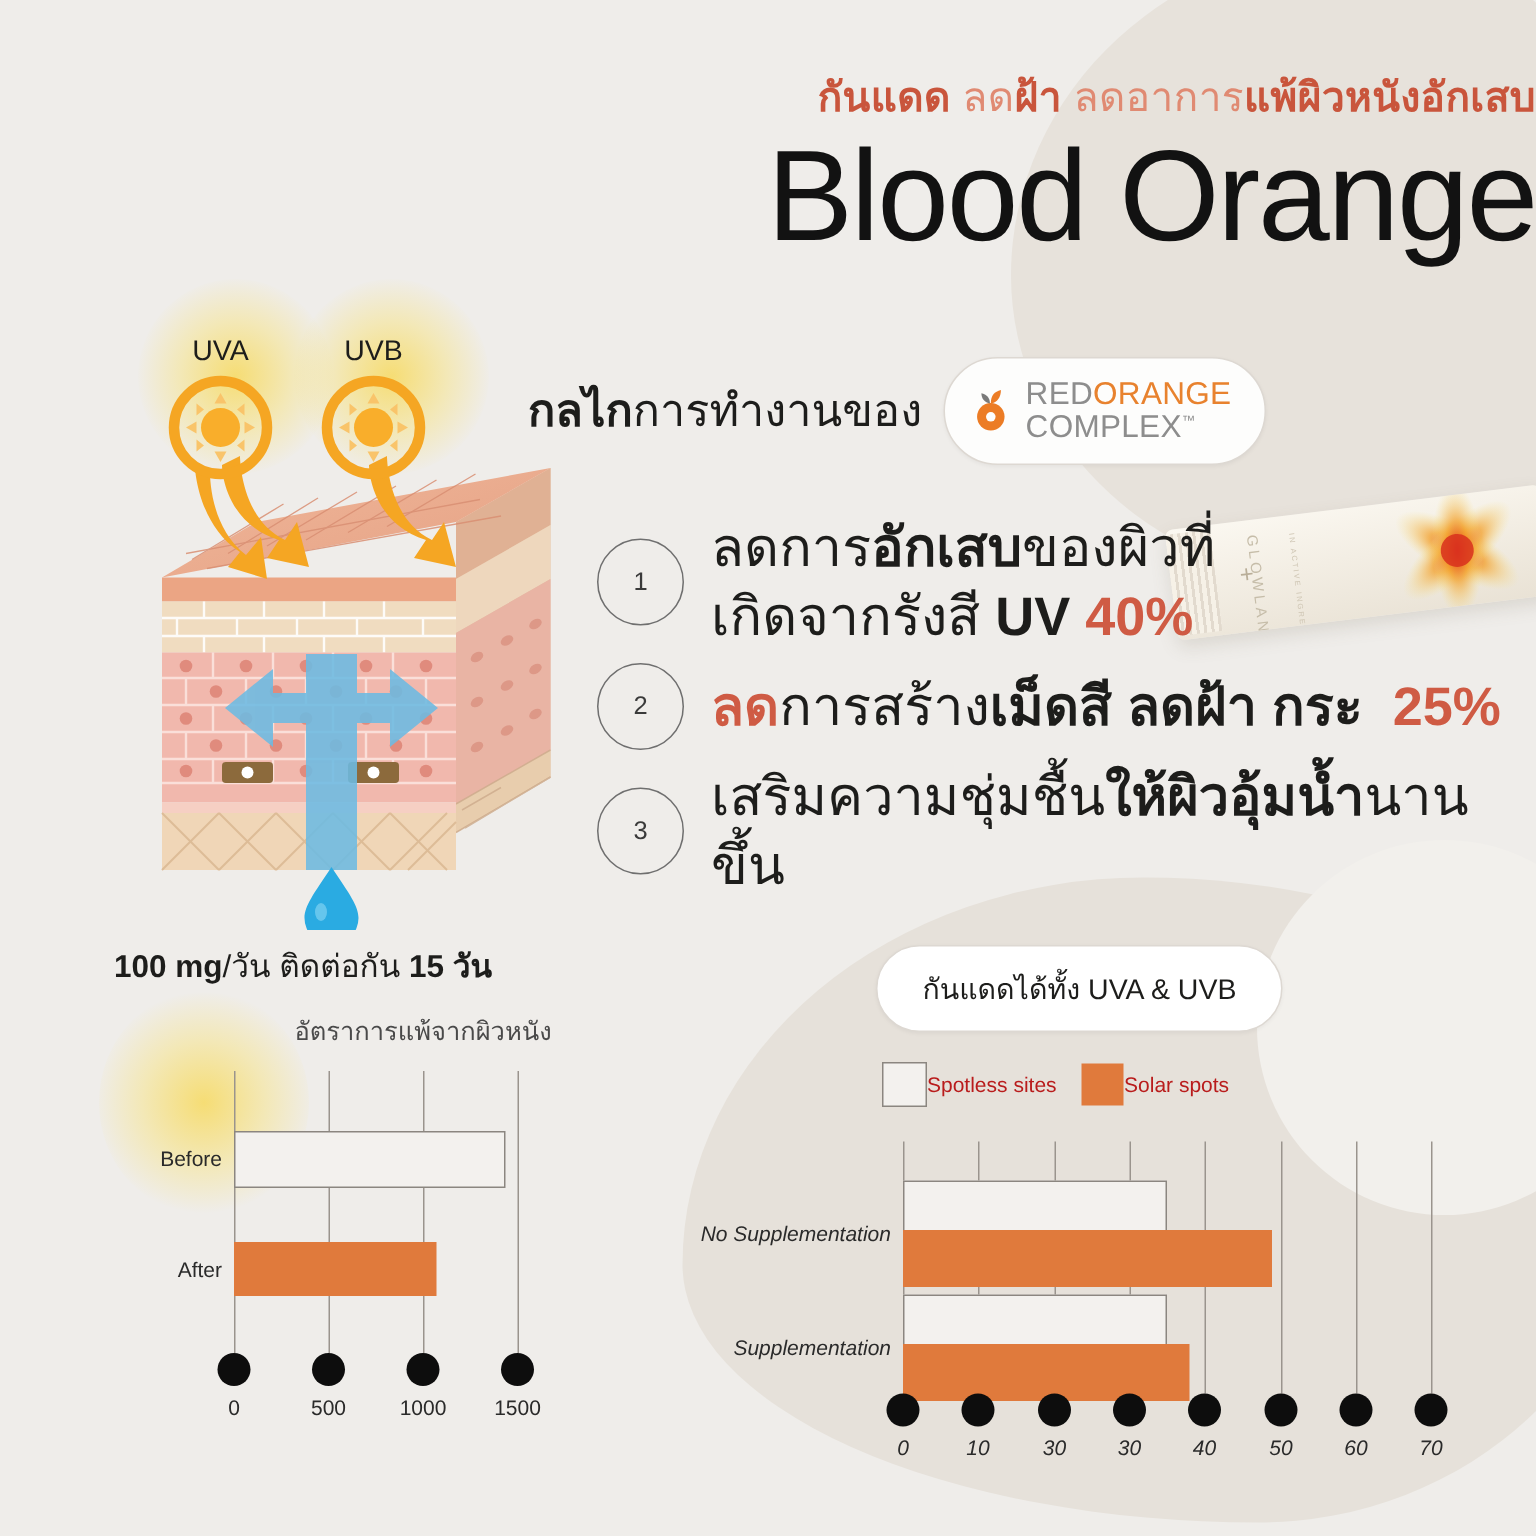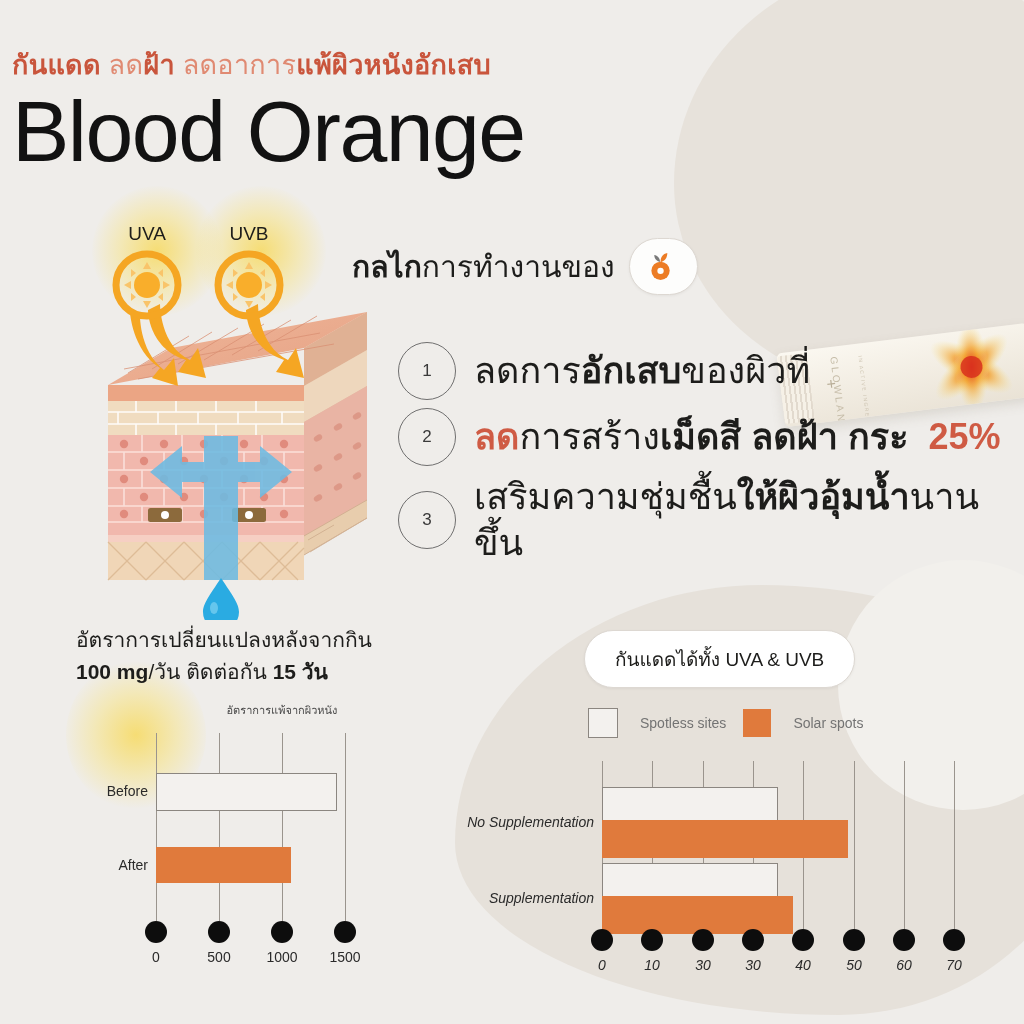--- a/index.html
+++ b/index.html
@@ -23,21 +23,21 @@
   .blob-br2{
     position:absolute;left:838px;top:560px;width:250px;height:250px;
     background:#f2f0ec;border-radius:50%;
   }
   .glow-y{
     position:absolute;border-radius:50%;
     background:radial-gradient(circle,rgba(247,218,96,.85) 0%,rgba(248,226,120,.45) 40%,rgba(239,237,234,0) 72%);
   }
 
   
-  .header{position:absolute;left:12px;right:0;top:52px;text-align:left;}
+  .header{position:absolute;left:0;right:0;top:52px;text-align:right;}
   .kicker{
     font-size:27px;line-height:1;letter-spacing:.3px;white-space:nowrap;
     color:#d9694f;
   }
   .kicker b{font-weight:bold;color:#c9553c;}
   .kicker .lt{color:#e08a72;font-weight:400;}
   .title{
     font-size:86px;line-height:1.03;font-weight:400;margin-top:8px;
     letter-spacing:-1.5px;color:#121212;
   }
@@ -95,41 +95,41 @@
   .burst{position:absolute;right:8px;top:-14px;width:104px;height:102px;}
 
   
   .skin{position:absolute;left:86px;top:200px;width:300px;height:420px;}
 
   
   .lchart{position:absolute;left:76px;top:626px;width:390px;}
   .lc-title{font-size:21px;line-height:1.35;color:#1d1d1b;}
   .lc-sub{font-size:21px;margin-top:1px;}
   .lc-sub b{font-weight:bold;}
-  .lc-chartname{font-size:11px;color:#4a4a4a;text-align:center;margin:13px 0 0 22px;}
+  .lc-chartname{font-size:17px;color:#4a4a4a;text-align:center;margin:13px 0 0 22px;}
 
   .plot{position:relative;}
   .grid-line{position:absolute;width:1.1px;background:#9a948d;}
   .bar{position:absolute;border-radius:0;}
   .bar.white{background:#f3f1ee;border:1.1px solid #8b8680;}
   .bar.orange{background:#e07a3c;}
   .cat-label{position:absolute;font-size:14px;color:#2a2a2a;text-align:right;}
   .tick-dot{position:absolute;width:22px;height:22px;border-radius:50%;background:#0d0d0d;}
   .tick-text{position:absolute;font-size:14px;color:#2a2a2a;text-align:center;}
 
   
   .rchart{position:absolute;left:470px;top:626px;width:545px;}
   .pill{
     position:absolute;left:114px;top:4px;
     background:#fff;border:1.4px solid #ddd8d2;border-radius:40px;
     padding:13px 30px;font-size:19px;color:#1d1d1b;white-space:nowrap;
     box-shadow:0 1px 3px rgba(0,0,0,.05);
   }
   .legend{position:absolute;left:118px;top:82px;display:flex;align-items:center;gap:17px;}
-  .lg-item{display:flex;align-items:center;gap:22px;font-size:14px;color:#737373;}
+  .lg-item{display:flex;align-items:center;gap:0;font-size:14px;color:#b91c1c;}
   .sw{width:28px;height:28px;}
   .sw.white{background:#f3f1ee;border:1.1px solid #8b8680;}
   .sw.orange{background:#e07a3c;}
 </style>
 </head>
 <body>
 
 <div class="stage">
 
   <div class="blob-tr"></div>
@@ -324,20 +324,24 @@
     <div class="mech-text">
       <b>กลไก</b><span>การทำงานของ</span>
     </div>
     <div class="logo-pill">
       <svg class="logo-mark" viewBox="0 0 28 30">
         <circle cx="13" cy="19.5" r="9.5" fill="#ec7c25"></circle>
         <circle cx="13" cy="19.5" r="3.3" fill="#fdfdfc"></circle>
         <path d="M13,10 C13,5 15.5,2 20,1 C20,6 17.5,9.5 13,10.5 Z" fill="#ec7c25"></path>
         <path d="M12.4,10 C12.4,6.5 10,3.8 6.5,3.2 C6.5,7 8.8,9.6 12.4,10.3 Z" fill="#7a7a7a"></path>
       </svg>
+      <div class="logo-words">
+        <div class="logo-l1"><span class="g">RED</span><span class="o">ORANGE</span></div>
+        <div class="logo-l2"><span>COMPLEX</span><sup>™</sup></div>
+      </div>
     </div>
   </div>
 
   <div class="sachet">
     <div class="sachet-body">
       <div class="sachet-crimp"></div>
       <div class="sachet-plus">+</div>
       <div class="sachet-brand">GLOWLAND</div>
       <div class="sachet-sub">IN ACTIVE INGREDIENTS</div>
       <svg class="burst" viewBox="0 0 104 102">
@@ -356,40 +360,40 @@
         <circle cx="52" cy="51" r="11" fill="#d8301d" opacity=".85"></circle>
       </svg>
     </div>
   </div>
 
   <div class="benefits">
     <div class="brow">
       <div class="bnum">1</div>
       <div class="btxt">
         <div><span>ลดการ</span><b>อักเสบ</b><span>ของผิวที่</span></div>
+        <div><span>เกิดจากรังสี </span><b>UV</b> <span class="pct">40%</span></div>
       </div>
     </div>
 
     <div class="brow" style="margin-top:8px;">
       <div class="bnum">2</div>
       <div class="btxt">
         <span class="red">ลด</span><span>การสร้าง</span><b>เม็ดสี ลดฝ้า กระ</b>&nbsp; <span class="pct">25%</span>
       </div>
     </div>
 
     <div class="brow" style="margin-top:8px;">
       <div class="bnum">3</div>
       <div class="btxt">
         <span>เสริมความชุ่มชื้น</span><b>ให้ผิวอุ้มน้ำ</b><span>นานขึ้น</span>
       </div>
     </div>
   </div>
 
   <div class="lchart">
-    <div class="lc-title">อัตราการเปลี่ยนแปลงหลังจากกิน</div>
     <div class="lc-sub">
       <b>100 mg</b><span>/วัน ติดต่อกัน </span><b>15 วัน</b>
     </div>
     <div class="lc-chartname">อัตราการแพ้จากผิวหนัง</div>
 
     <div class="plot" style="height:250px;margin-top:6px;">
 
       <div class="grid-line" style="left:80px;top:8px;height:188px;"></div>
       <div class="grid-line" style="left:143px;top:8px;height:188px;"></div>
       <div class="grid-line" style="left:206px;top:8px;height:188px;"></div>

